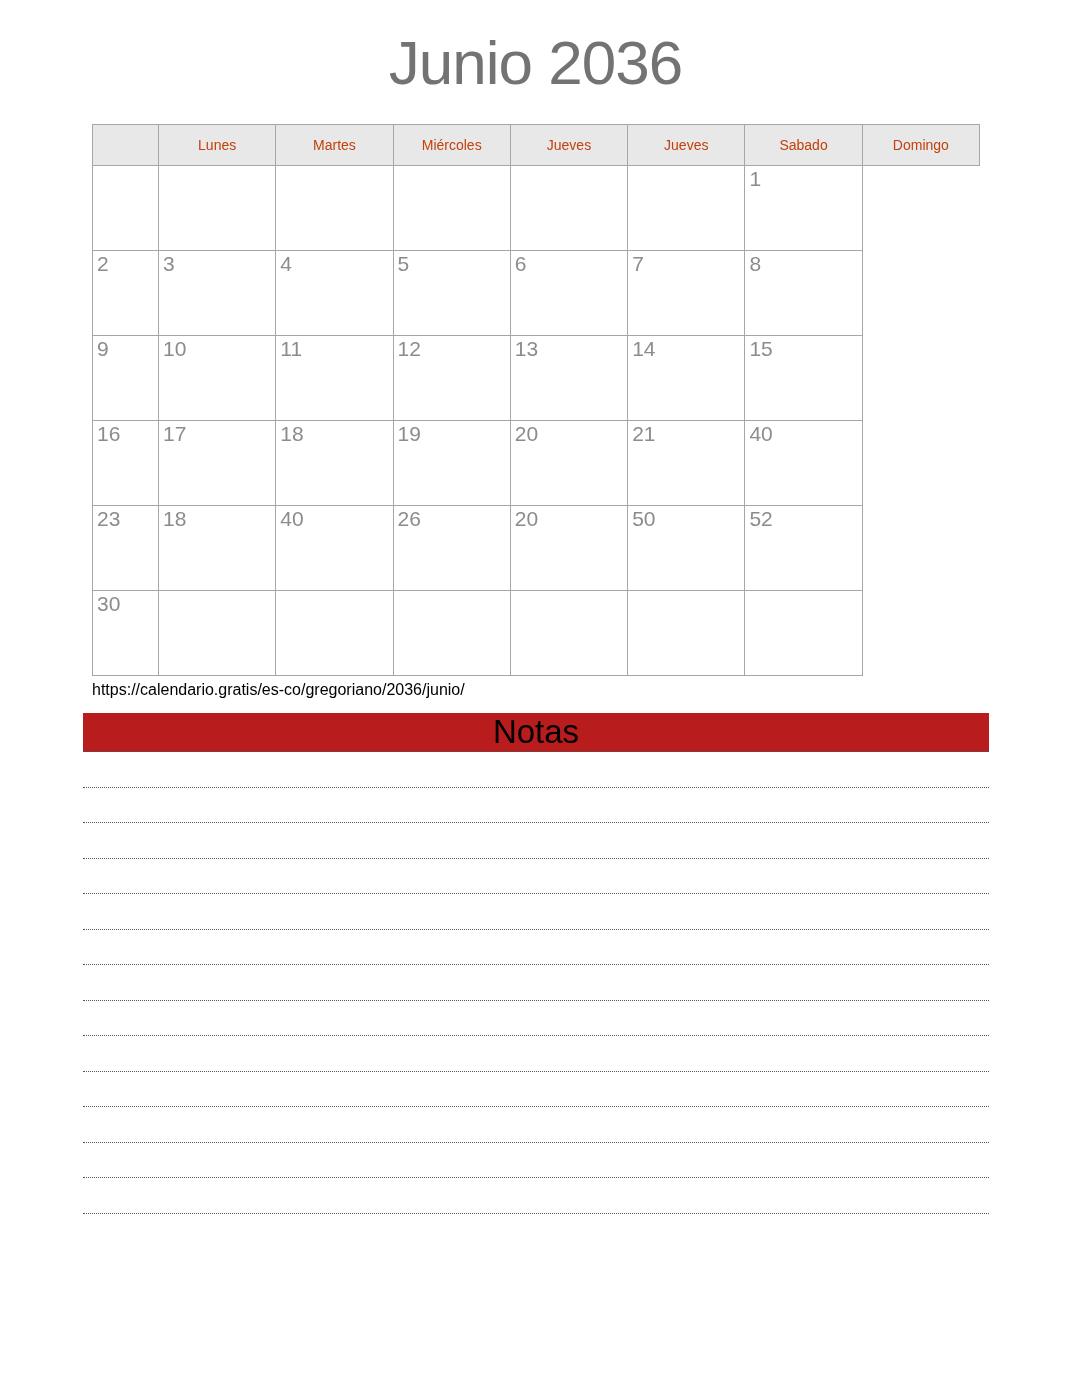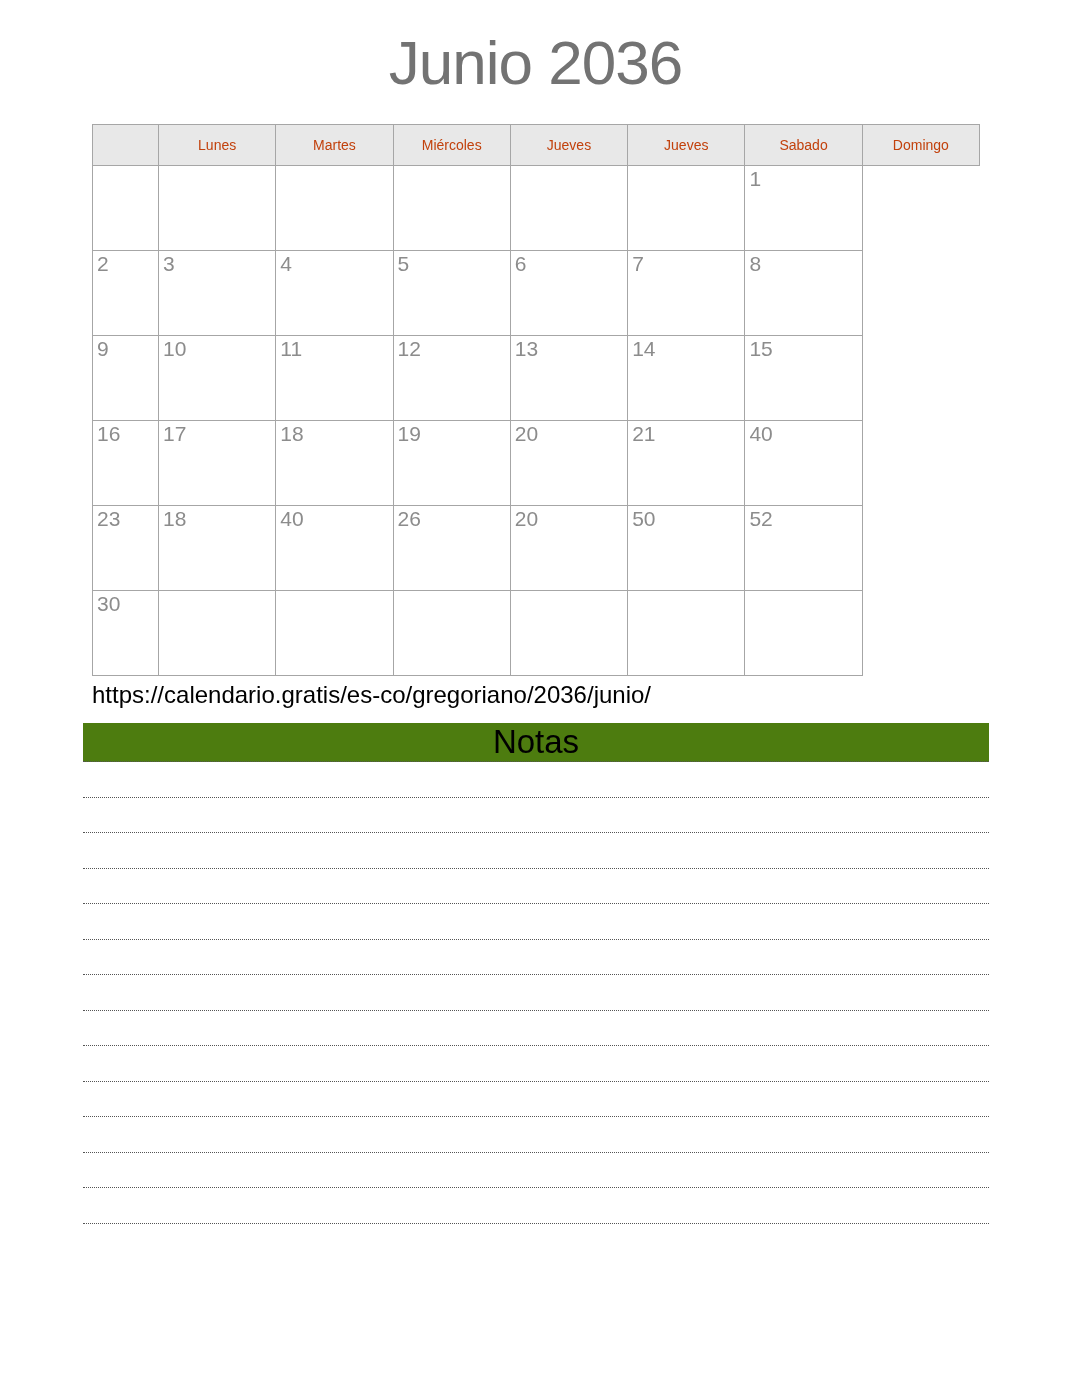--- a/index.html
+++ b/index.html
@@ -53,30 +53,30 @@
   }
   .day-number {
     display: block;
     padding: 1px 0 0 4px;
     font-size: 21px;
     color: #8c8c8c;
     line-height: 1.1;
   }
   .source-url {
     margin: 5px 0 0 92px;
-    font-size: 24px;
+    font-size: 16px;
     color: #000000;
   }
   .notes {
     margin: 14px 0 0 83px;
     width: 906px;
   }
   .notes-header {
     height: 38px;
-    background: #4d7c0f;
+    background: #b91c1c;
     border-bottom: 1px dotted #555555;
     text-align: center;
     font-size: 33px;
     line-height: 38px;
     color: #000000;
   }
   .note-line {
     height: 34.5px;
     border-bottom: 1px dotted #555555;
   }

